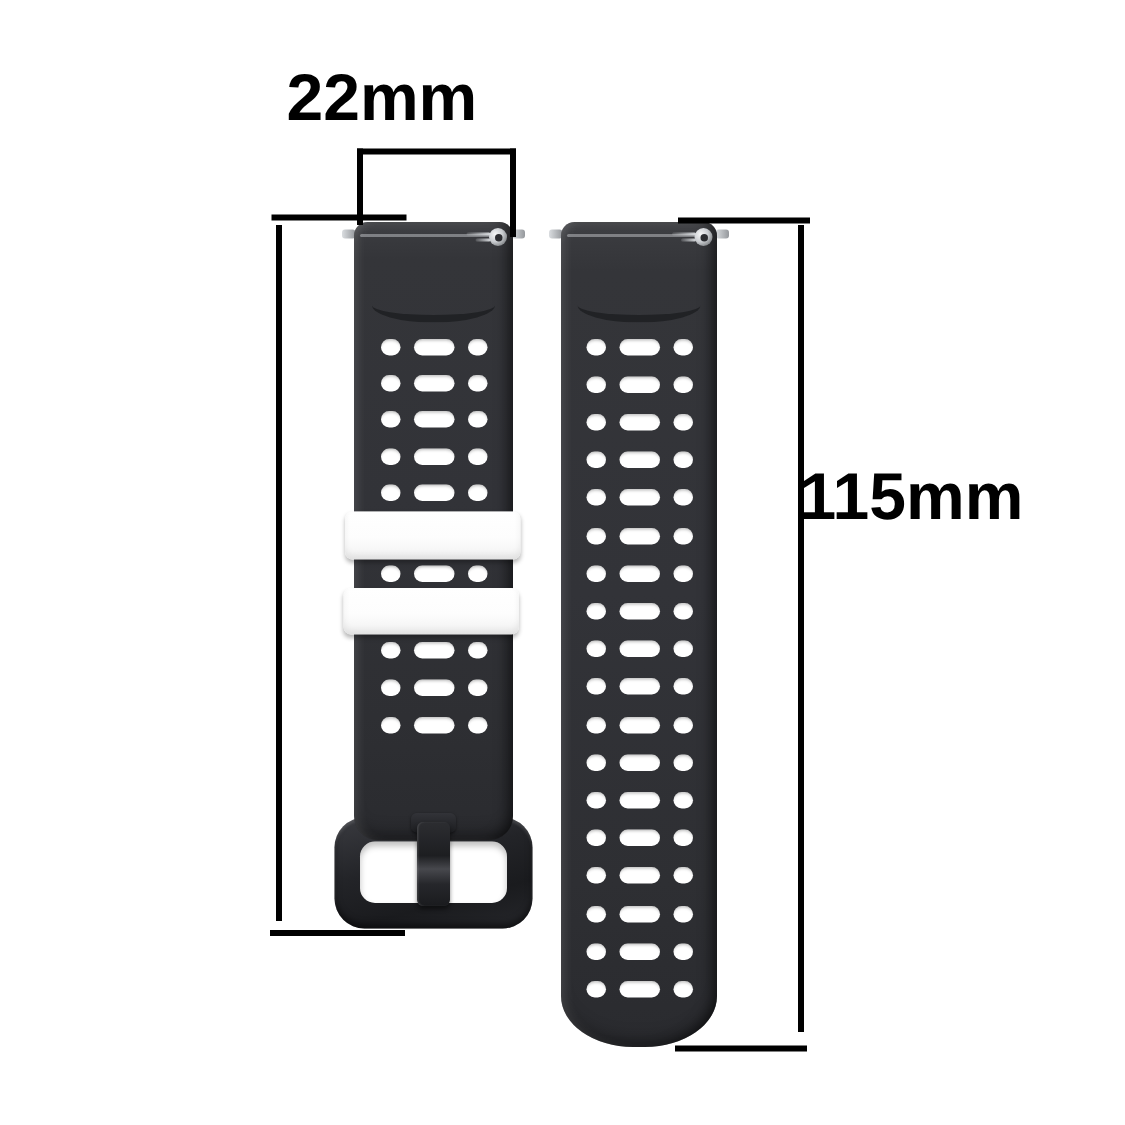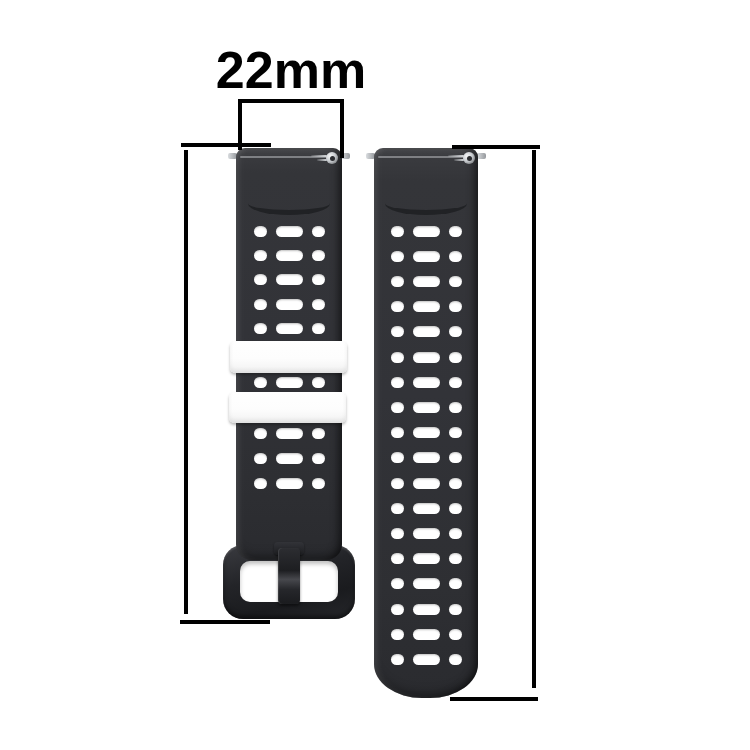--- a/index.html
+++ b/index.html
@@ -4,22 +4,22 @@
 <style>
   html,body{margin:0;padding:0;background:#fff;}
   .stage{
     position:relative;width:750px;height:750px;overflow:hidden;
     background:var(--bg,#fff);
     font-family:"Liberation Sans",sans-serif;
   }
   
   .dim-label{
     position:absolute;color:var(--line,#000);
-    font-weight:700;font-size:52px;line-height:1.1;
-    text-align:center;letter-spacing:0px;white-space:nowrap;
+    font-weight:700;font-size:44px;line-height:1.1;
+    text-align:left;letter-spacing:0px;white-space:nowrap;
   }
   .dline{position:absolute;background:var(--line,#000);z-index:6;}
   
   .strap{
     position:absolute;overflow:hidden;z-index:2;
     background:linear-gradient(180deg,#3c3d41 0%,#343539 6%,#323338 45%,#2e2f33 80%,#2a2b2f 100%);
     box-shadow:
       inset 5px 0 7px -3px rgba(255,255,255,.14),
       inset -7px 0 9px -4px rgba(0,0,0,.55),
       inset 0 7px 7px -4px rgba(255,255,255,.10),
@@ -73,20 +73,21 @@
 
   <div class="dim-label" style="left:191px;top:42px;width:200px;">22mm</div>
   <div class="dline" style="left:238px;top:99px;width:106px;height:4px;"></div>
   <div class="dline" style="left:238px;top:99px;width:4px;height:51px;"></div>
   <div class="dline" style="left:340px;top:99px;width:4px;height:59px;"></div>
 
   <div class="dline" style="left:184px;top:150px;width:4px;height:464px;"></div>
   <div class="dline" style="left:181px;top:143px;width:90px;height:4px;"></div>
   <div class="dline" style="left:180px;top:620px;width:90px;height:4px;"></div>
 
+  <div class="dim-label" style="left:533px;top:308px;width:195px;">115mm</div>
   <div class="dline" style="left:532px;top:150px;width:4px;height:538px;"></div>
   <div class="dline" style="left:452px;top:145px;width:88px;height:4px;"></div>
   <div class="dline" style="left:450px;top:697px;width:88px;height:4px;"></div>
 
   <div class="pin" style="left:228px;top:153px;"></div>
   <div class="pin" style="left:341px;top:153px;"></div>
   <div class="pin" style="left:366px;top:153px;"></div>
   <div class="pin" style="left:477px;top:153px;"></div>
 
   <div class="buckle-frame">

